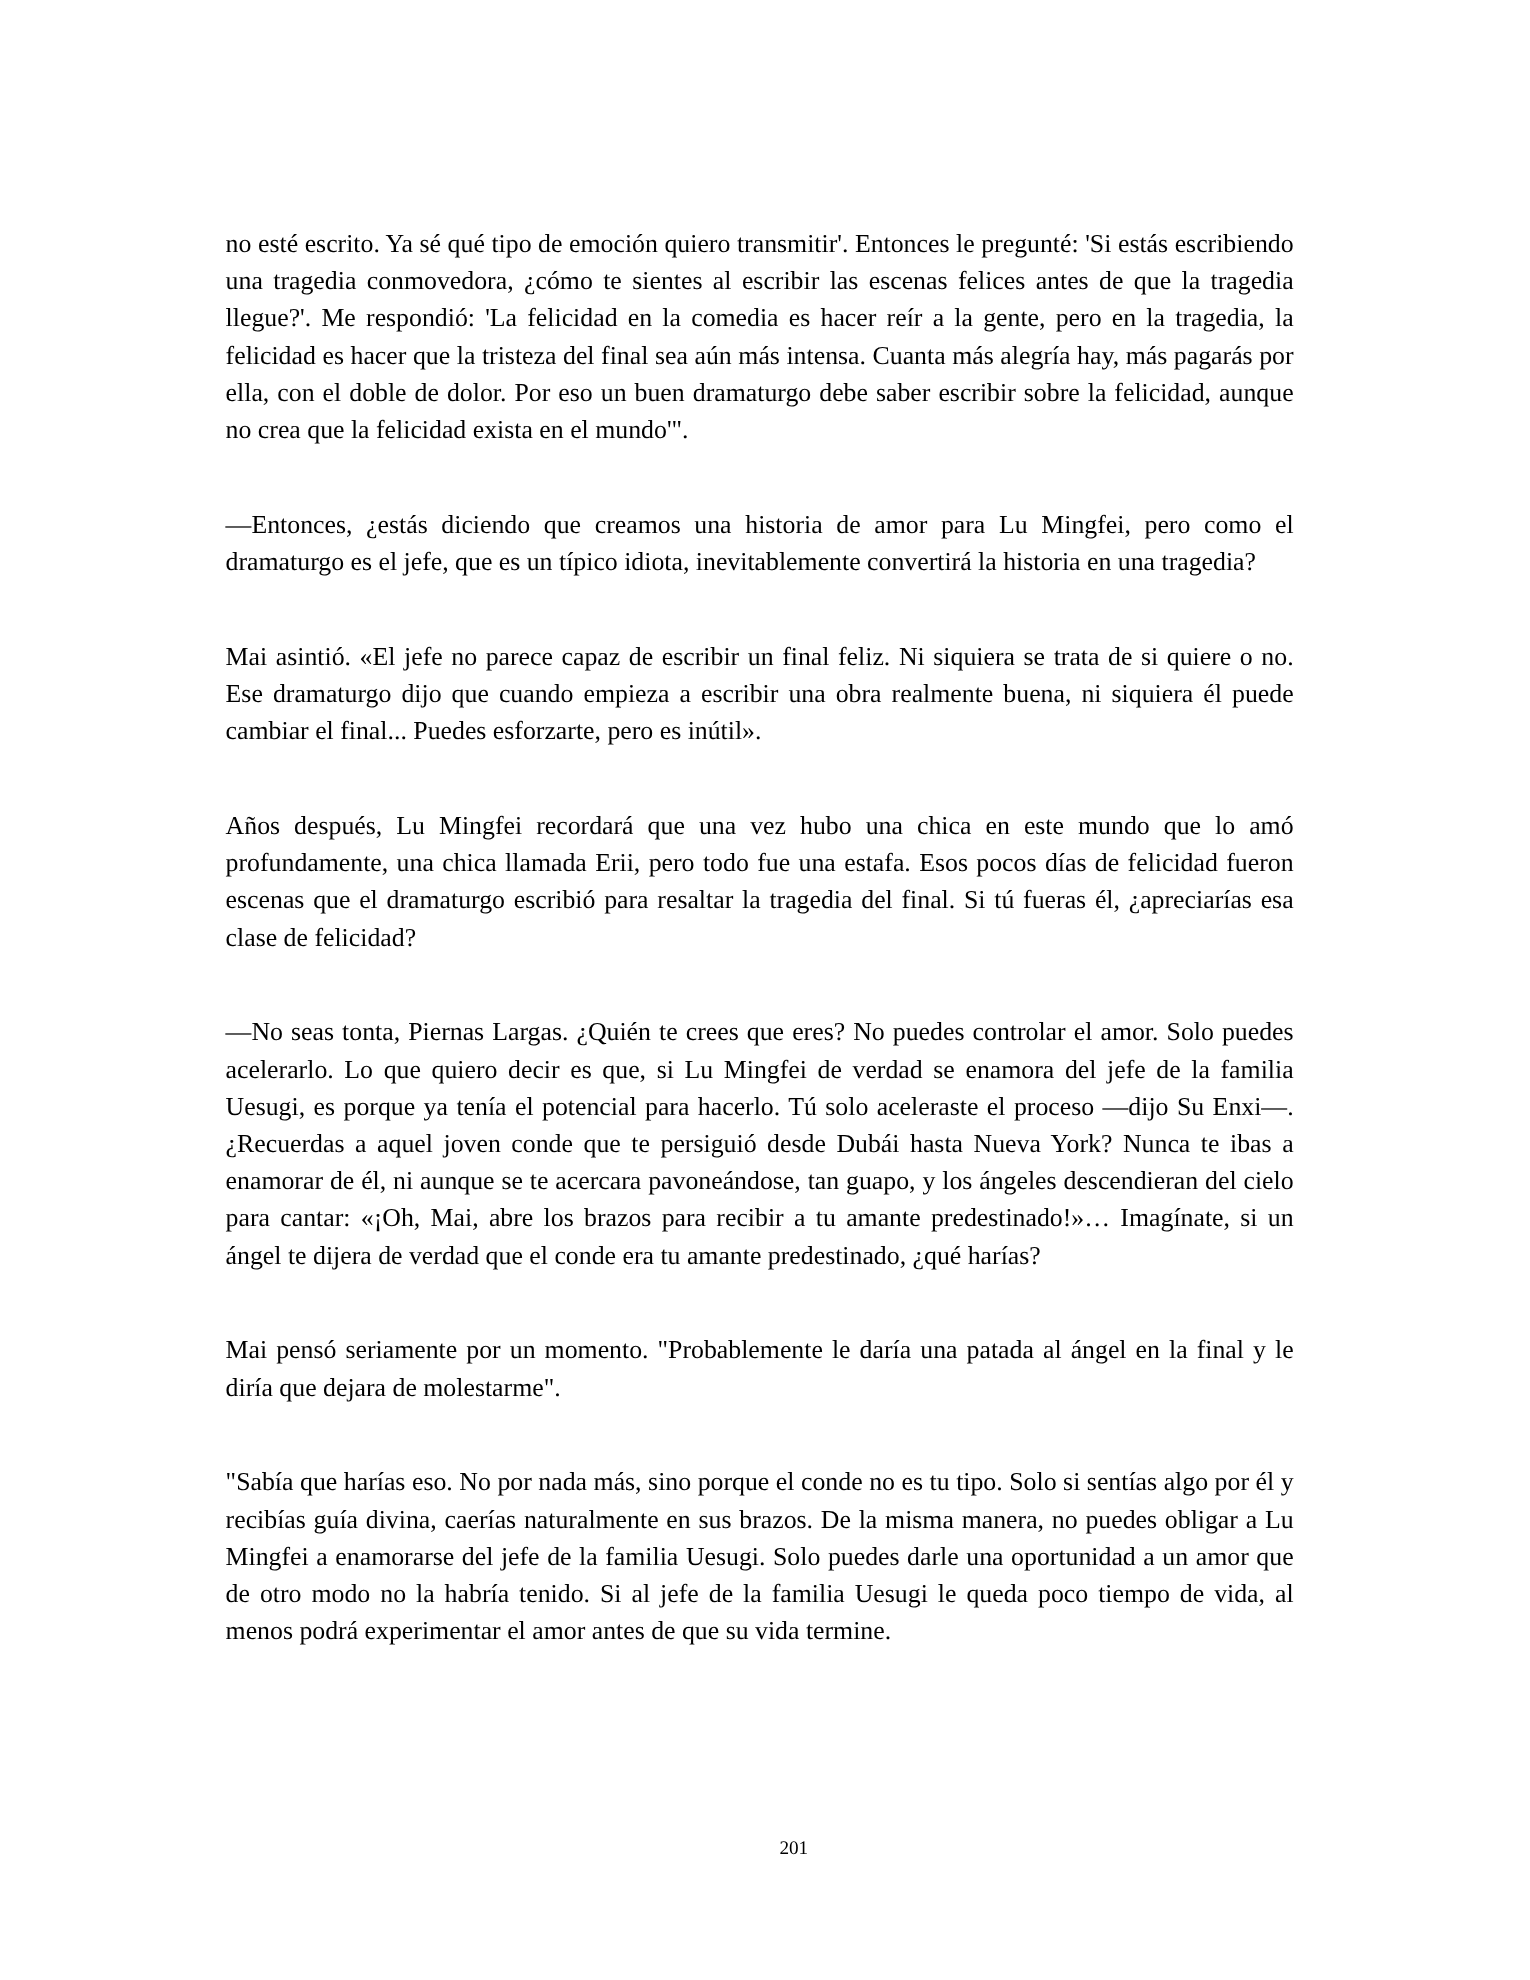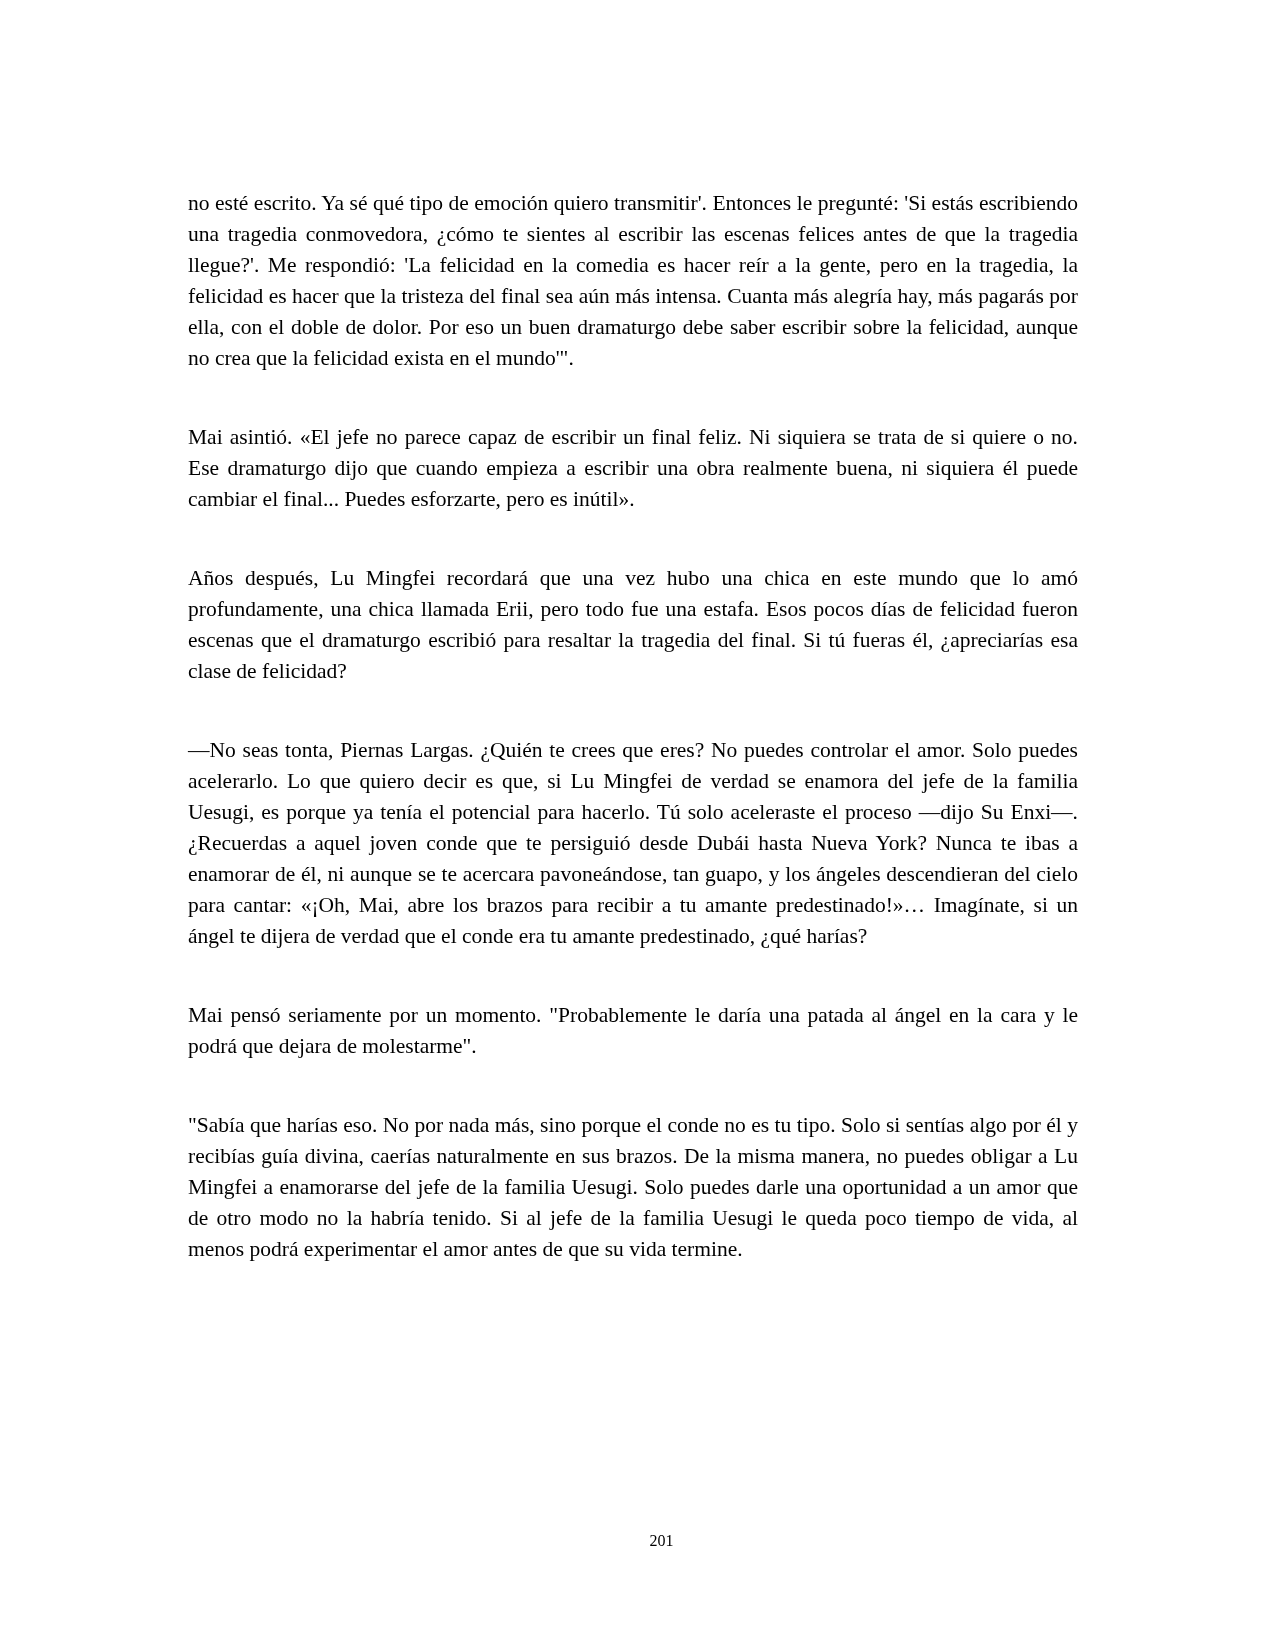--- a/index.html
+++ b/index.html
@@ -42,20 +42,21 @@
     font-size: 16px;
     color: #000000;
   }
 </style>
 </head>
 <body>
 
 <div class="page">
   <div class="text-block">
     <p>no esté escrito. Ya sé qué tipo de emoción quiero transmitir'. Entonces le pregunté: 'Si estás escribiendo una tragedia conmovedora, ¿cómo te sientes al escribir las escenas felices antes de que la tragedia llegue?'. Me respondió: 'La felicidad en la comedia es hacer reír a la gente, pero en la tragedia, la felicidad es hacer que la tristeza del final sea aún más intensa. Cuanta más alegría hay, más pagarás por ella, con el doble de dolor. Por eso un buen dramaturgo debe saber escribir sobre la felicidad, aunque no crea que la felicidad exista en el mundo'".</p>
+    <p>—Entonces, ¿estás diciendo que creamos una historia de amor para Lu Mingfei, pero como el dramaturgo es el jefe, que es un típico idiota, inevitablemente convertirá la historia en una tragedia?</p>
     <p>Mai asintió. «El jefe no parece capaz de escribir un final feliz. Ni siquiera se trata de si quiere o no. Ese dramaturgo dijo que cuando empieza a escribir una obra realmente buena, ni siquiera él puede cambiar el final... Puedes esforzarte, pero es inútil».</p>
     <p>Años después, Lu Mingfei recordará que una vez hubo una chica en este mundo que lo amó profundamente, una chica llamada Erii, pero todo fue una estafa. Esos pocos días de felicidad fueron escenas que el dramaturgo escribió para resaltar la tragedia del final. Si tú fueras él, ¿apreciarías esa clase de felicidad?</p>
     <p>—No seas tonta, Piernas Largas. ¿Quién te crees que eres? No puedes controlar el amor. Solo puedes acelerarlo. Lo que quiero decir es que, si Lu Mingfei de verdad se enamora del jefe de la familia Uesugi, es porque ya tenía el potencial para hacerlo. Tú solo aceleraste el proceso —dijo Su Enxi—. ¿Recuerdas a aquel joven conde que te persiguió desde Dubái hasta Nueva York? Nunca te ibas a enamorar de él, ni aunque se te acercara pavoneándose, tan guapo, y los ángeles descendieran del cielo para cantar: «¡Oh, Mai, abre los brazos para recibir a tu amante predestinado!»… Imagínate, si un ángel te dijera de verdad que el conde era tu amante predestinado, ¿qué harías?</p>
-    <p>Mai pensó seriamente por un momento. "Probablemente le daría una patada al ángel en la cara y le podrá que dejara de molestarme".</p>
+    <p>Mai pensó seriamente por un momento. "Probablemente le daría una patada al ángel en la final y le diría que dejara de molestarme".</p>
     <p>"Sabía que harías eso. No por nada más, sino porque el conde no es tu tipo. Solo si sentías algo por él y recibías guía divina, caerías naturalmente en sus brazos. De la misma manera, no puedes obligar a Lu Mingfei a enamorarse del jefe de la familia Uesugi. Solo puedes darle una oportunidad a un amor que de otro modo no la habría tenido. Si al jefe de la familia Uesugi le queda poco tiempo de vida, al menos podrá experimentar el amor antes de que su vida termine.</p>
   </div>
   <div class="page-number">201</div>
 </div>
 
 </body></html>

